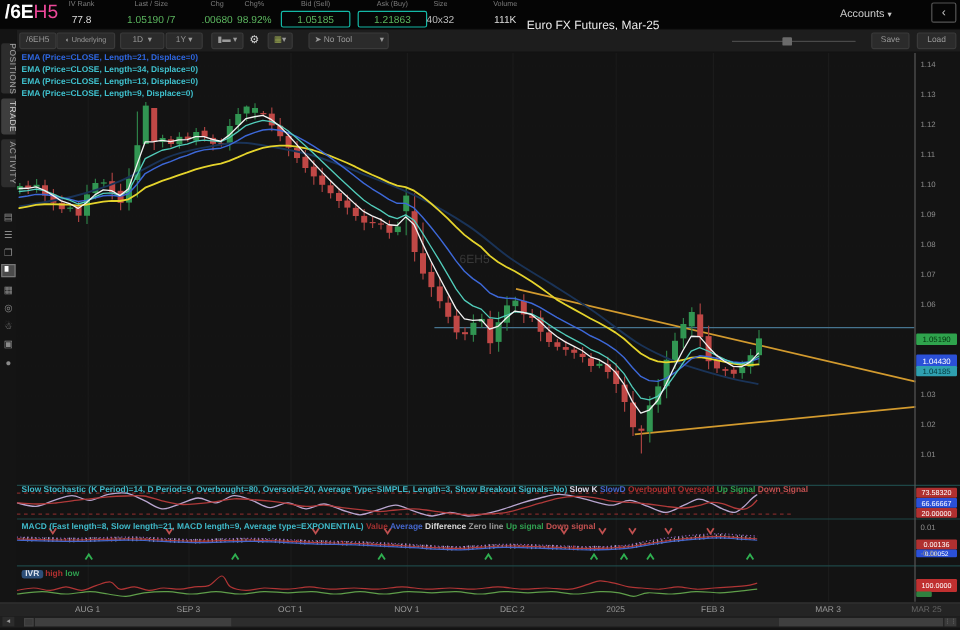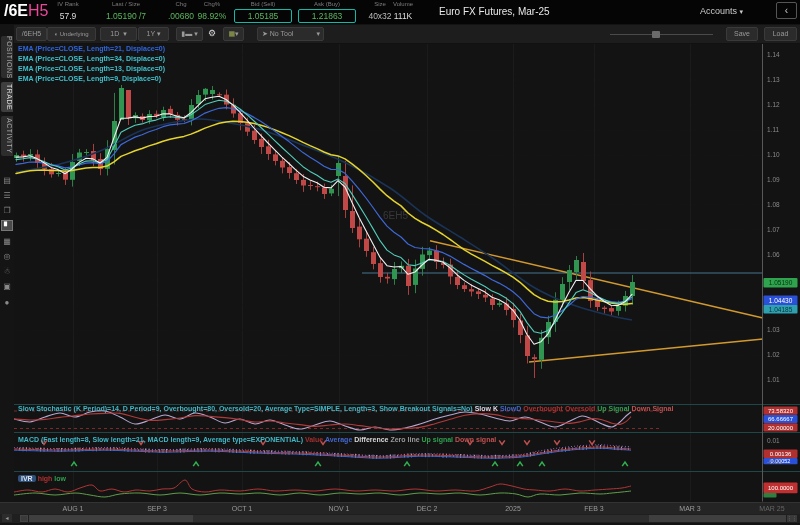--- a/index.html
+++ b/index.html
@@ -470,21 +470,21 @@
 <rect x="763.5" y="482.5" width="34" height="10.8" rx="1" fill="#c03030"></rect>
       <text x="780.5" y="490.2" font-family="Liberation Sans" font-size="6" fill="#fff" text-anchor="middle">100.0000</text>
 <rect x="763.5" y="493.0" width="13" height="4.5" rx="1" fill="#2f8040"></rect>
       <text x="770.0" y="497.55" font-family="Liberation Sans" font-size="5" fill="#fff" text-anchor="middle"></text>
 </svg>
 
 <div class="hdr">
   <span style="position:absolute;left:4px;top:2px;font-size:16px;color:#fff;font-weight:bold">/6E<span style="color:#ec4899;font-weight:normal">H5</span></span>
   <div class="hcol" style="left:48px;width:40px">
         <span class="lbl">IV Rank</span>
-        <span class="val" style="color:#ddd">57.9</span>
+        <span class="val" style="color:#ddd">77.8</span>
       </div>
   <div class="hcol" style="left:95px;width:62px">
         <span class="lbl">Last / Size</span>
         <span class="val green">1.05190 /7</span>
       </div>
   <div class="hcol" style="left:164px;width:34px">
         <span class="lbl">Chg</span>
         <span class="val green">.00680</span>
       </div>
   <div class="hcol" style="left:194px;width:36px">
@@ -492,29 +492,29 @@
         <span class="val green">98.92%</span>
       </div>
   <div class="hcol" style="left:234px;width:58px">
         <span class="lbl">Bid (Sell)</span>
         <span class="val green box" style="margin-top:0">1.05185</span>
       </div>
   <div class="hcol" style="left:298px;width:58px">
         <span class="lbl">Ask (Buy)</span>
         <span class="val green box" style="margin-top:0">1.21863</span>
       </div>
-  <div class="hcol" style="left:361px;width:38px">
+  <div class="hcol" style="left:348px;width:38px">
         <span class="lbl">Size</span>
         <span class="val" style="color:#bbb">40x32</span>
       </div>
-  <div class="hcol" style="left:384px;width:38px">
+  <div class="hcol" style="left:402px;width:38px">
         <span class="lbl">Volume</span>
         <span class="val" style="color:#ddd">111K</span>
       </div>
-  <span style="position:absolute;left:439px;top:6px;font-size:10px;color:#e8e8e8">Euro FX Futures, Mar-25</span>
+  <span style="position:absolute;left:439px;top:16px;font-size:10px;color:#e8e8e8">Euro FX Futures, Mar-25</span>
   <span style="position:absolute;left:700px;top:6px;font-size:9px;color:#ccc">Accounts <span style="font-size:7px">▾</span></span>
   <span style="position:absolute;left:776px;top:2px;width:21px;height:17px;border:1px solid #555;border-radius:2px;color:#ccc;font-size:10px;text-align:center;line-height:16px">‹</span>
 </div>
 
 <div class="toolbar">
   <div class="tbtn" style="left:2px;width:31px">/6EH5</div>
   <div class="tbtn" style="left:33px;width:49px;overflow:hidden;font-size:6px">◐ Underlying</div>
   <div class="tbtn" style="left:86px;width:37px">1D &nbsp;▾</div>
   <div class="tbtn" style="left:124px;width:31px">1Y ▾</div>
   <div class="tbtn" style="left:162px;width:27px">▮▬ ▾</div>

